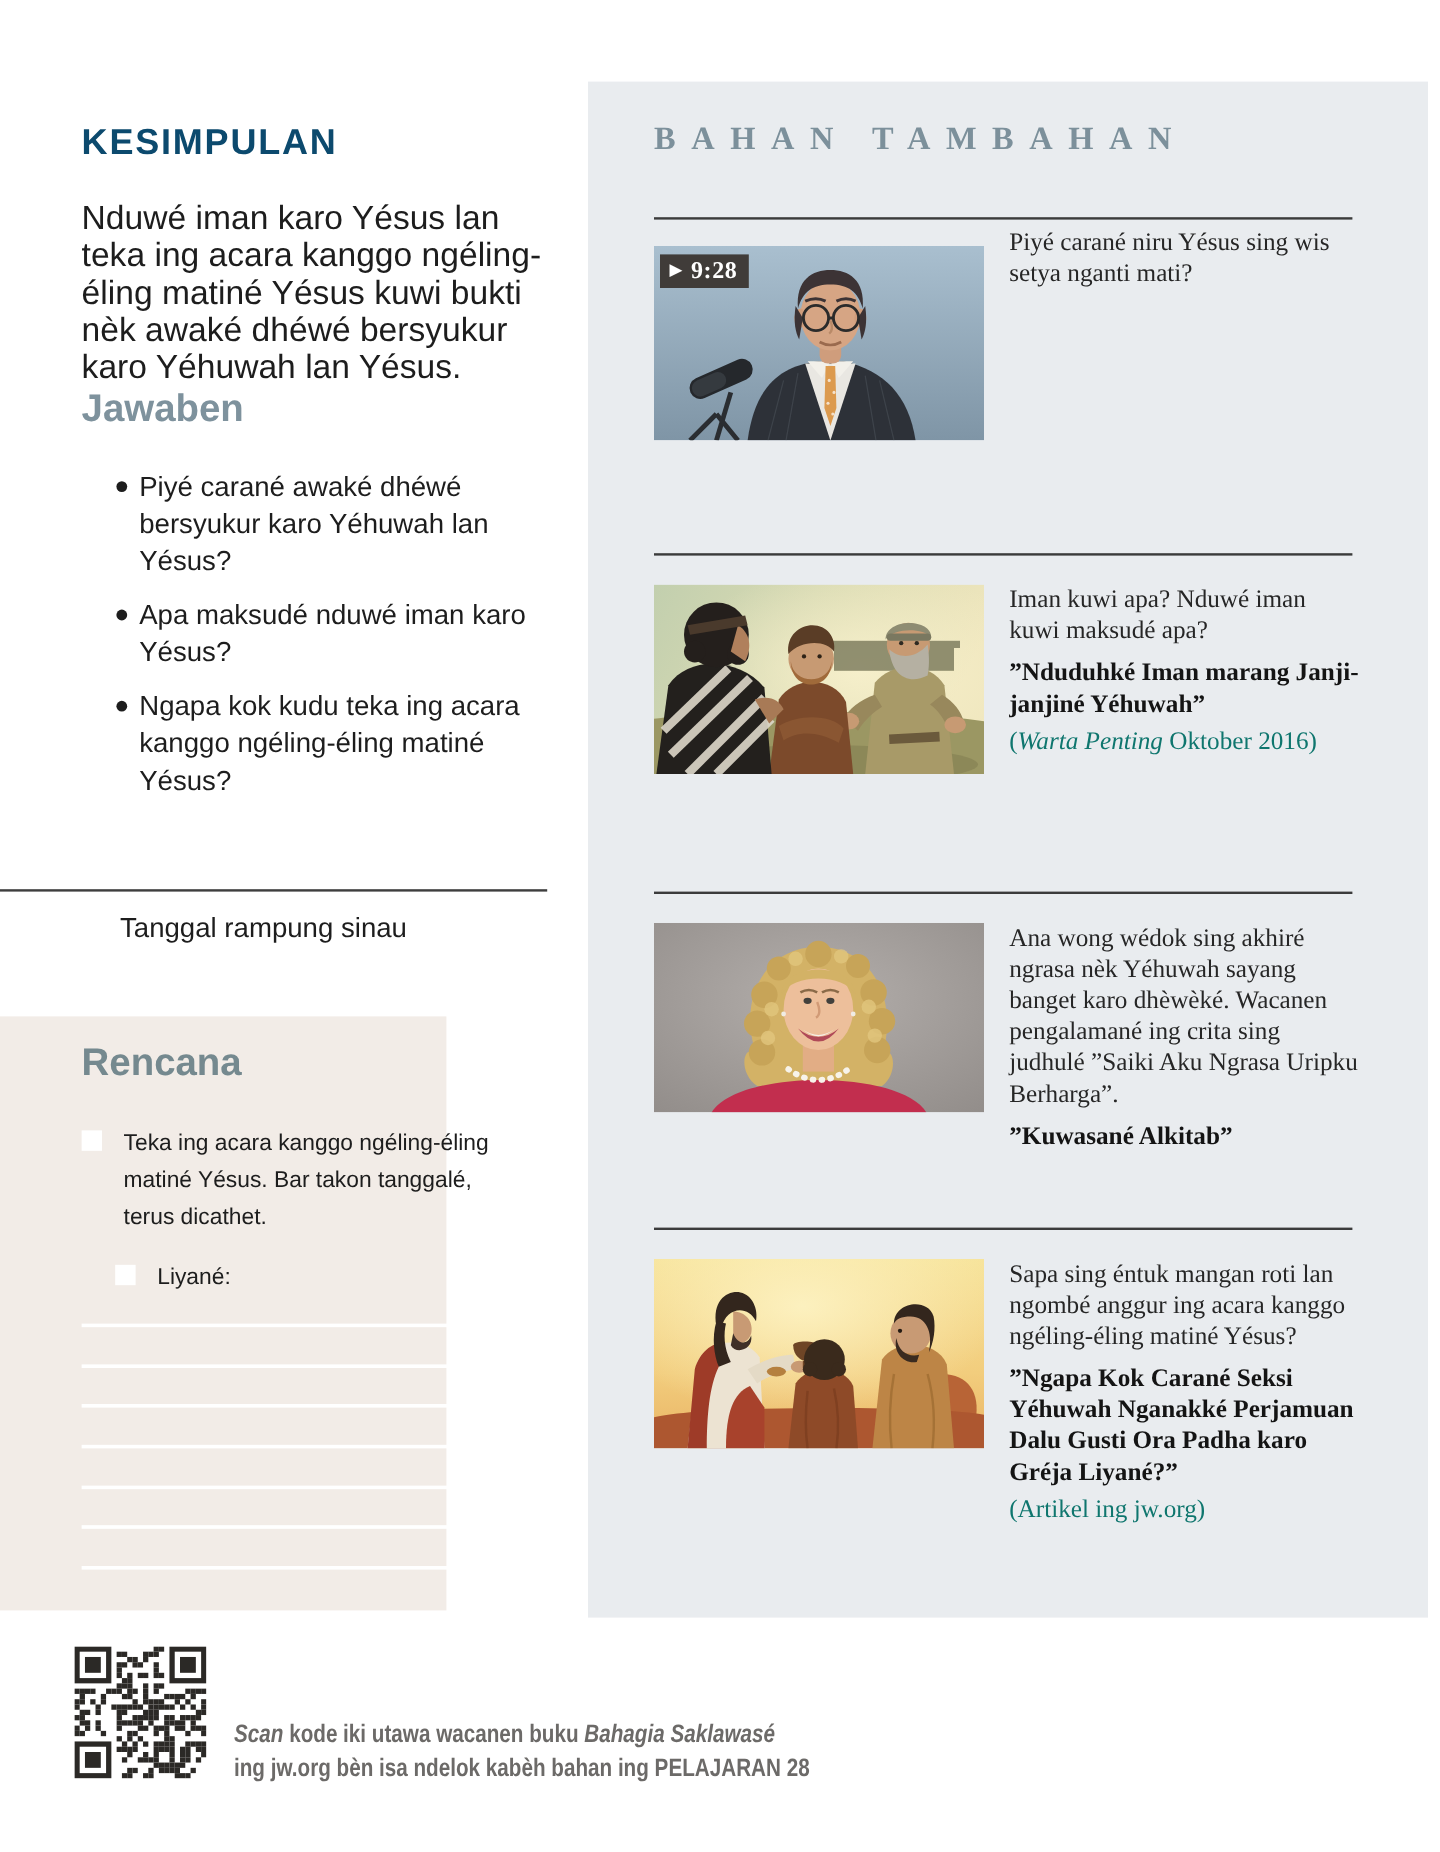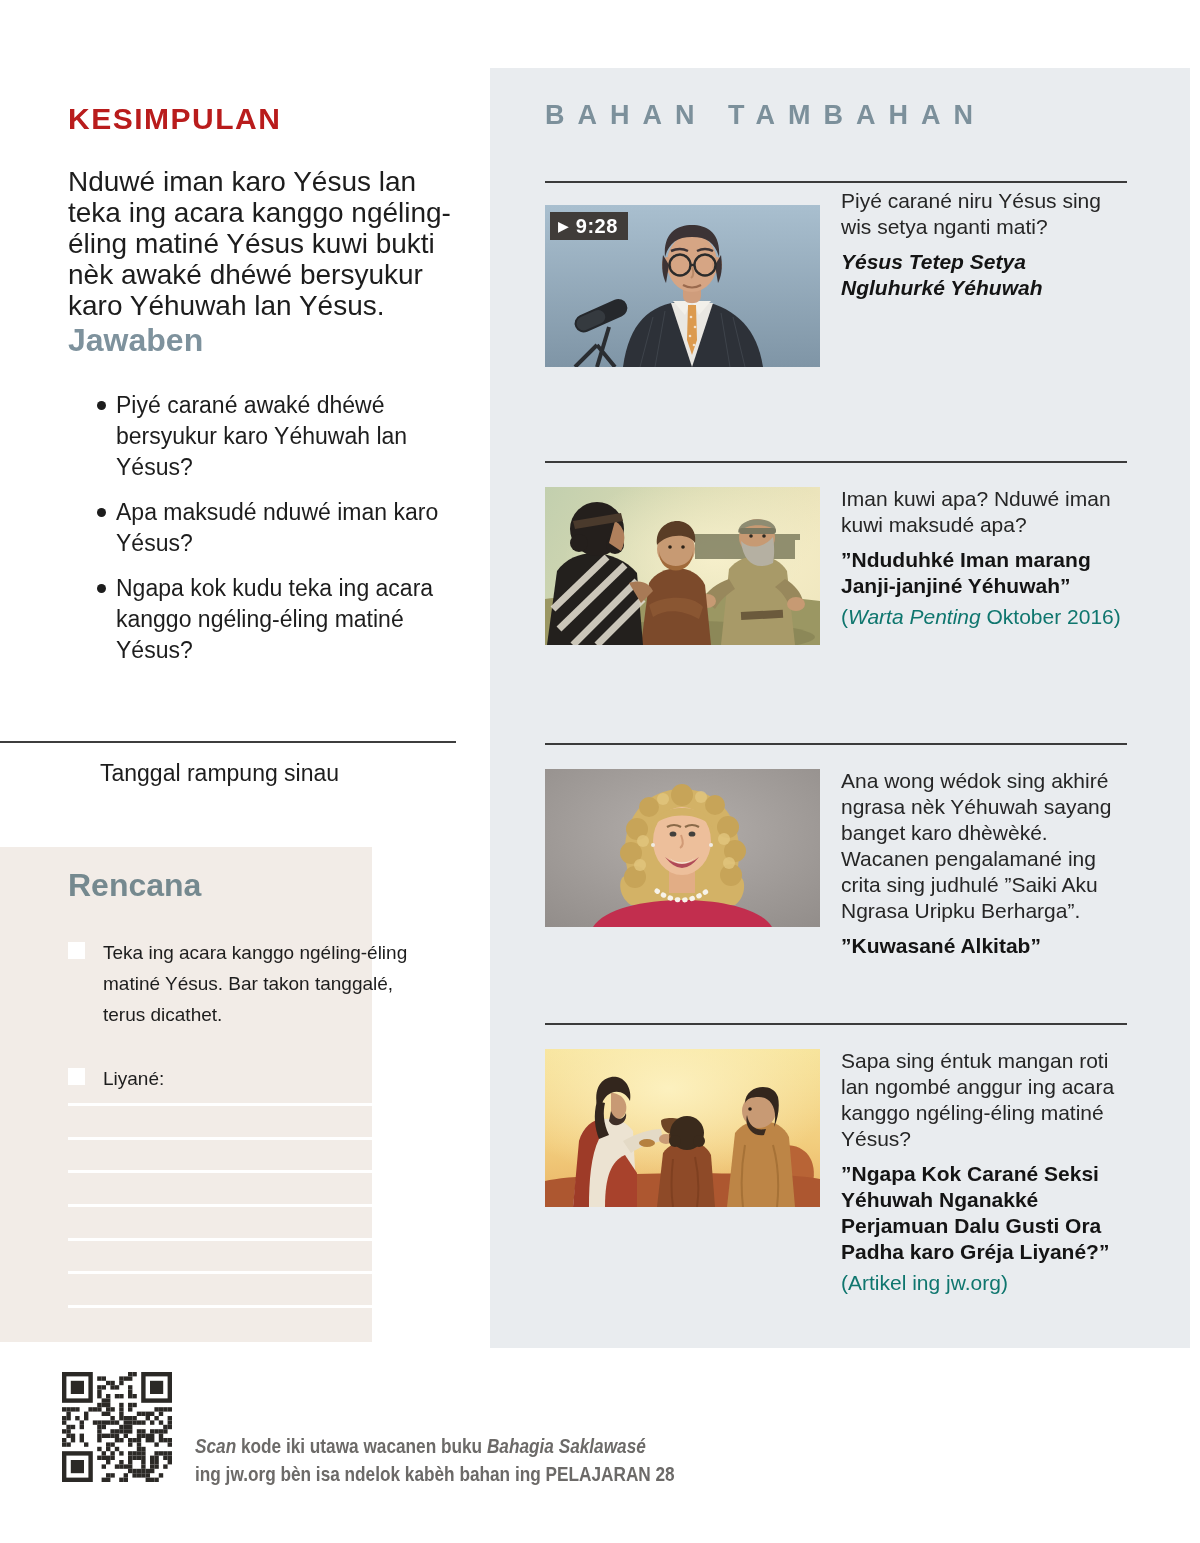--- a/index.html
+++ b/index.html
@@ -2,44 +2,44 @@
 <html><head>
 <meta charset="utf-8">
 <style>
   * { margin:0; padding:0; box-sizing:border-box; }
   html,body { background:#ffffff; }
   body { font-family:"Liberation Sans", sans-serif; }
   .page { position:relative; width:1200px; height:1543px; background:#ffffff; overflow:hidden; }
 
   
   .kesimpulan-title { position:absolute; left:68px; top:102px; font-size:30px; font-weight:700;
-     letter-spacing:1.5px; color:#b91c1c; }
+     letter-spacing:1.5px; color:#0c4a6e; }
   .summary-body { position:absolute; left:68px; top:166px; width:384px; font-size:28px;
      line-height:31px; color:#1d1d1d; }
   .jawaben-title { position:absolute; left:68px; top:322px; font-size:32px; font-weight:700; color:#7e929d; }
   .question-list { position:absolute; left:68px; top:390px; width:382px; list-style:none; }
   .question-list li { position:relative; padding-left:48px; font-size:23px; line-height:31px;
      color:#1d1d1d; margin-bottom:14px; }
   .question-list .dot { position:absolute; left:29px; top:11px; width:9px; height:9px;
      border-radius:50%; background:#1d1d1d; }
   .left-rule { position:absolute; left:0; top:741px; width:456px; height:2px; background:#3e3e3e; }
   .tanggal { position:absolute; left:68px; top:760px; font-size:23px; color:#1d1d1d;margin-left:32px; }
 
   .plan-box { position:absolute; left:0; top:847px; width:372px; height:495px; background:#f2ece7; }
   .plan-title { position:absolute; left:68px; top:20px; font-size:32px; font-weight:700; color:#75898f; }
   .task { position:absolute; left:68px; width:352px; }
-  .task-1 { top:90px; } .task-2 { top:216px; }
+  .task-1 { top:90px; } .task-2 { top:202px;margin-left:28px; }
   .task .checkbox { position:absolute; left:0; top:5px; width:17px; height:17px; background:#ffffff; }
   .task .task-text { display:block; padding-left:35px; font-size:19px; line-height:31px; color:#1d1d1d; }
   .write-lines { position:absolute; left:68px; top:256px; width:388px; display:flex;
      flex-direction:column; gap:30.7px; }
   .wline { height:3px; background:#ffffff; }
 
   
-  .panel { position:absolute; left:490px; top:68px; width:700px; height:1280px; background:#e9ecef; }
+  .panel { position:absolute; left:490px; top:68px; width:700px; height:1280px; background:#e9ecef;font-family:Liberation Serif, serif; }
   .panel-title { position:absolute; left:55px; top:32px; font-size:27px; font-weight:700;
      letter-spacing:13px; color:#7c909b; white-space:nowrap; }
   .item-rule { position:absolute; left:55px; width:582px; height:2px; background:#3b3b3b; }
   .thumb { position:absolute; left:55px; width:275px; overflow:hidden; }
   .thumb svg { display:block; width:100%; height:100%; }
   .duration-badge { position:absolute; left:5px; top:7px; background:#403c39; color:#ffffff;
      height:28px; display:flex; align-items:center; padding:0 10px 0 8px; gap:7px; }
   .duration-badge .play { font-size:14px; line-height:1; }
   .duration-badge .dur { font-size:20px; font-weight:700; letter-spacing:0.5px; }
   .itext { position:absolute; left:351px; width:292px; font-size:21px; line-height:26px; color:#262626; }
@@ -158,21 +158,20 @@
         <path d="M52,162 L64,122" stroke="#2a2d31" stroke-width="4"></path>
         <path d="M30,162 L52,140 M70,162 L52,140" stroke="#2a2d31" stroke-width="4" fill="none"></path>
       </svg>
       <div class="duration-badge">
         <span class="play">▶</span>
         <span class="dur">9:28</span>
       </div>
     </div>
     <div class="itext" style="top:120px">
       <p class="q">Piyé carané niru Yésus sing wis setya nganti mati?</p>
-      <p class="t ital">Yésus Tetep Setya Ngluhurké Yéhuwah</p>
     </div>
 
     <div class="item-rule" style="top:393px"></div>
     <div class="thumb" style="top:419px;height:158px">
       <svg viewBox="0 0 275 158" preserveAspectRatio="none">
         <defs>
           <linearGradient id="nsky" x1="0" y1="0" x2="1" y2="0.3">
             <stop offset="0" stop-color="#c2cfae"></stop>
               <stop offset="0.55" stop-color="#dcdcb4"></stop>
               <stop offset="1" stop-color="#efe6bd"></stop>

